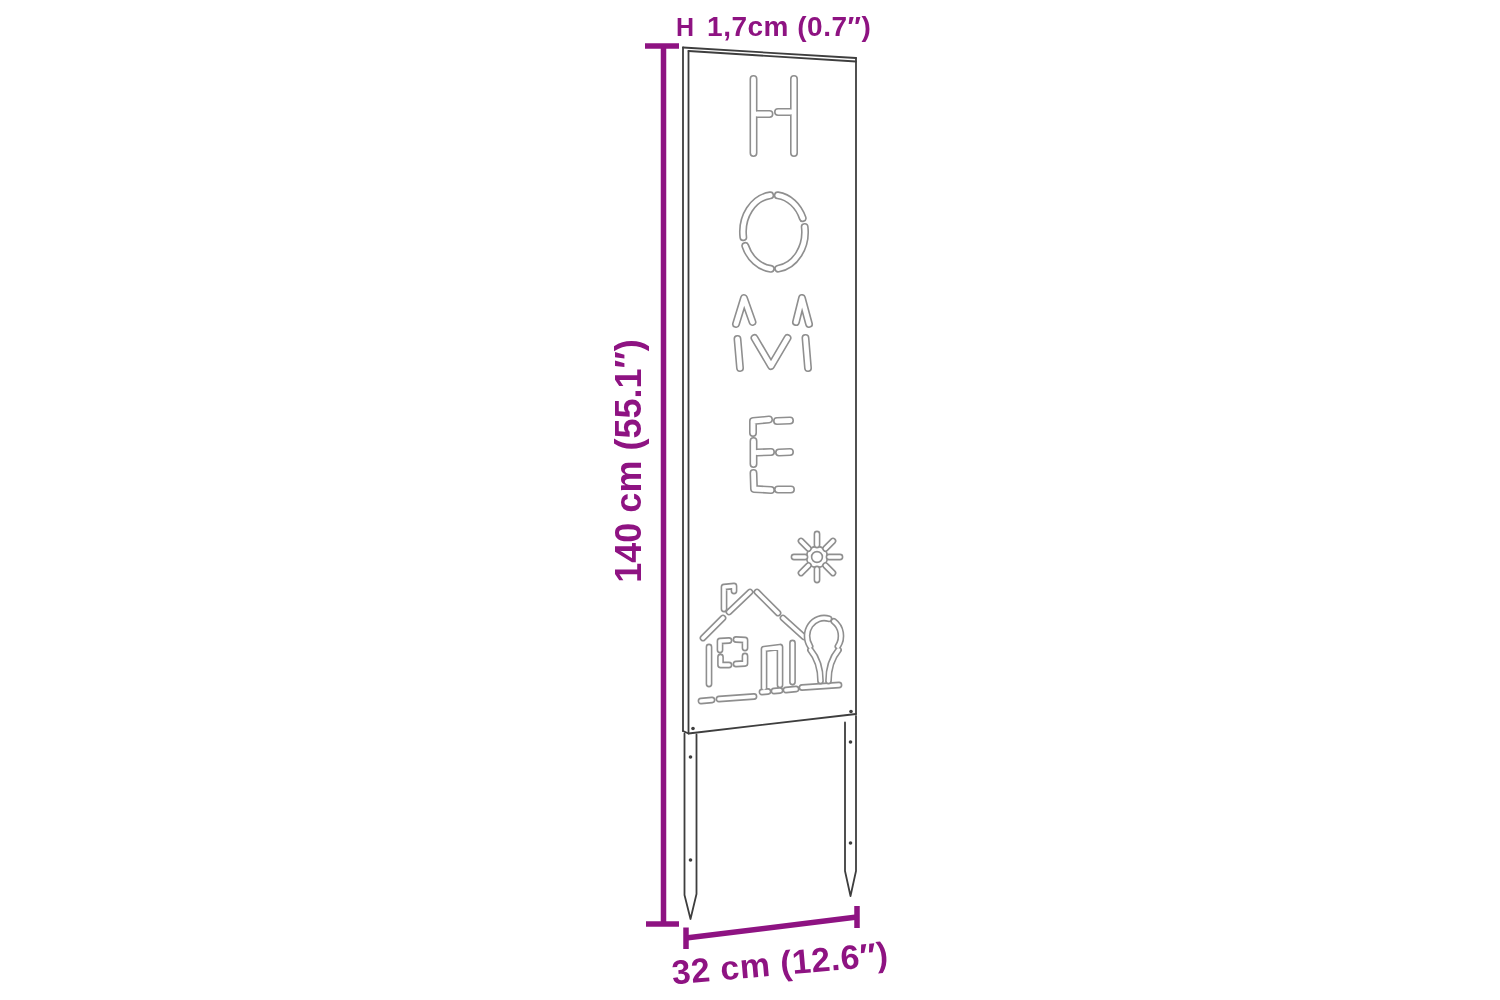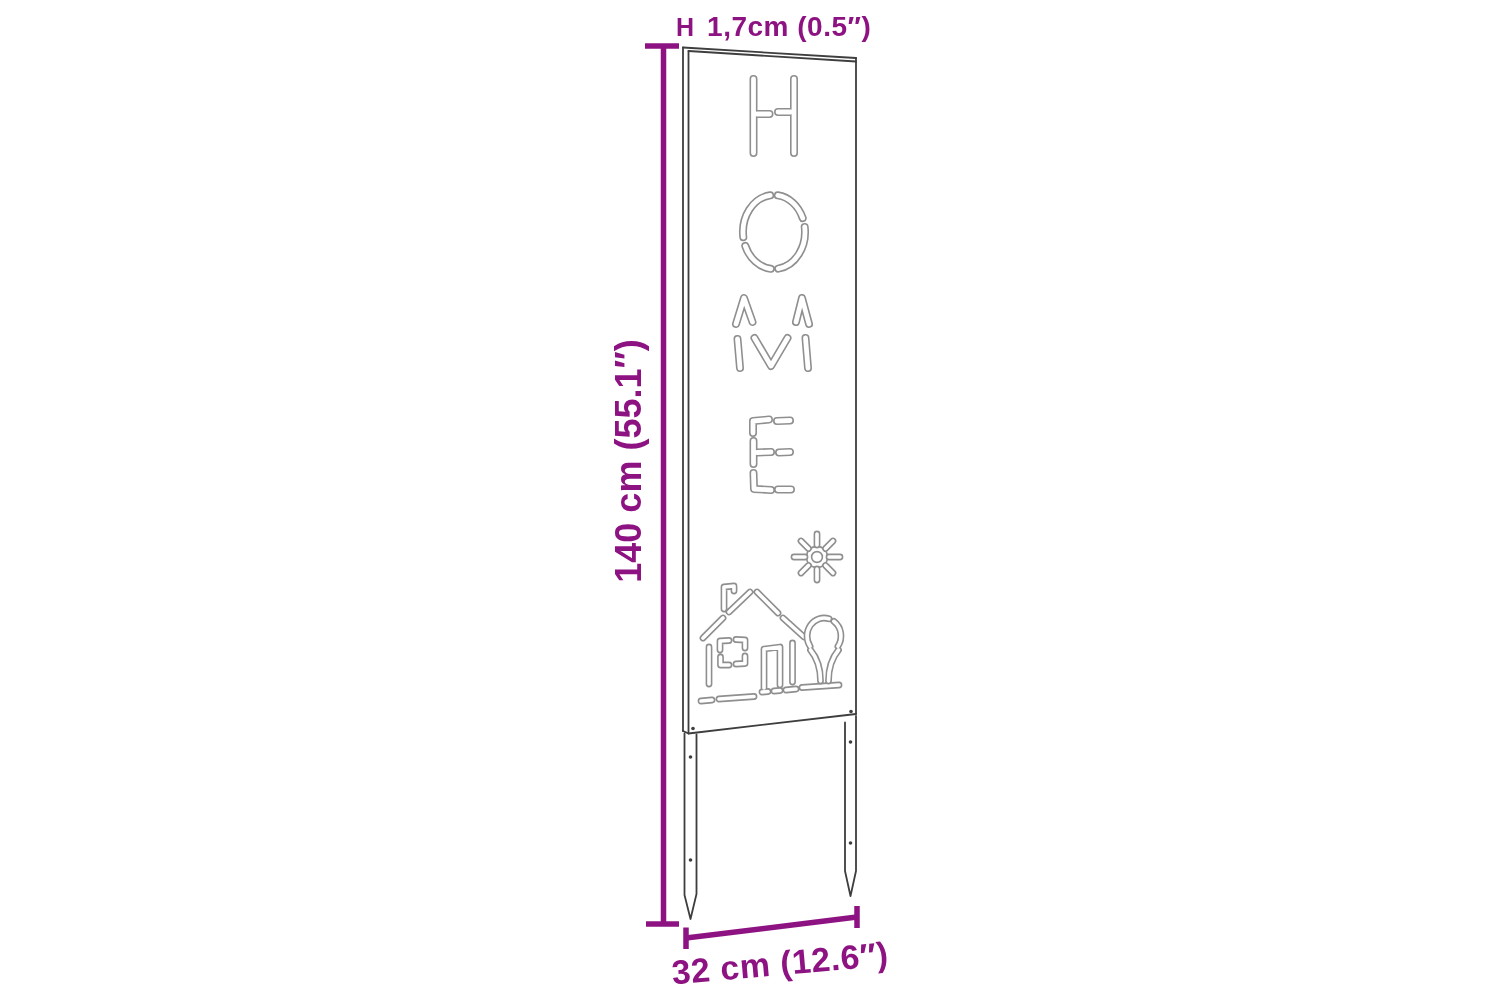--- a/index.html
+++ b/index.html
@@ -151,19 +151,19 @@
     </g>
     <g>
       <path class="dim" d="M686,938 L857,917"></path>
       <path class="dim" d="M686,927.5 L686,949"></path>
       <path class="dim" d="M857,906 L857,928"></path>
     </g>
   </svg>
 
   <div class="dim-label thickness-label">
     <span class="marker">H</span>
-    <span class="value">1,7cm (0.5″)</span>
+    <span class="value">1,7cm (0.7″)</span>
   </div>
 
   <div class="dim-label height-label">140 cm (55.1″)</div>
 
   <div class="dim-label width-label">32 cm (12.6″)</div>
 </div>
 
 </body></html>

